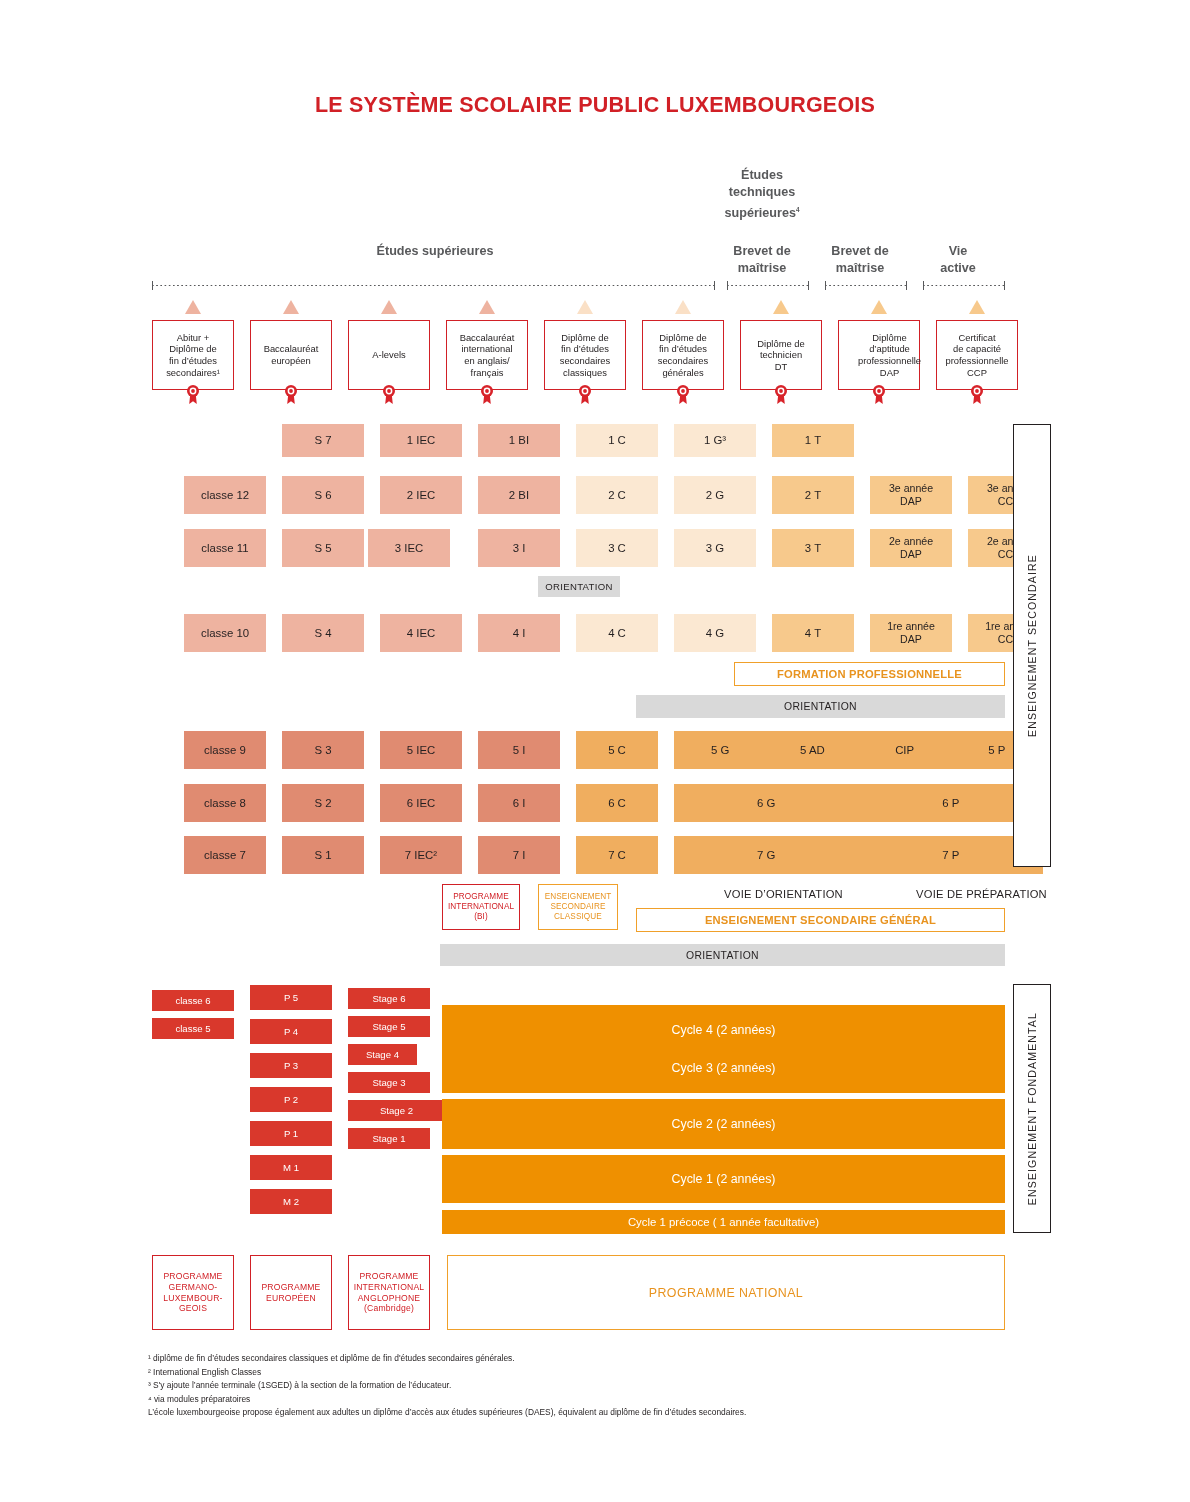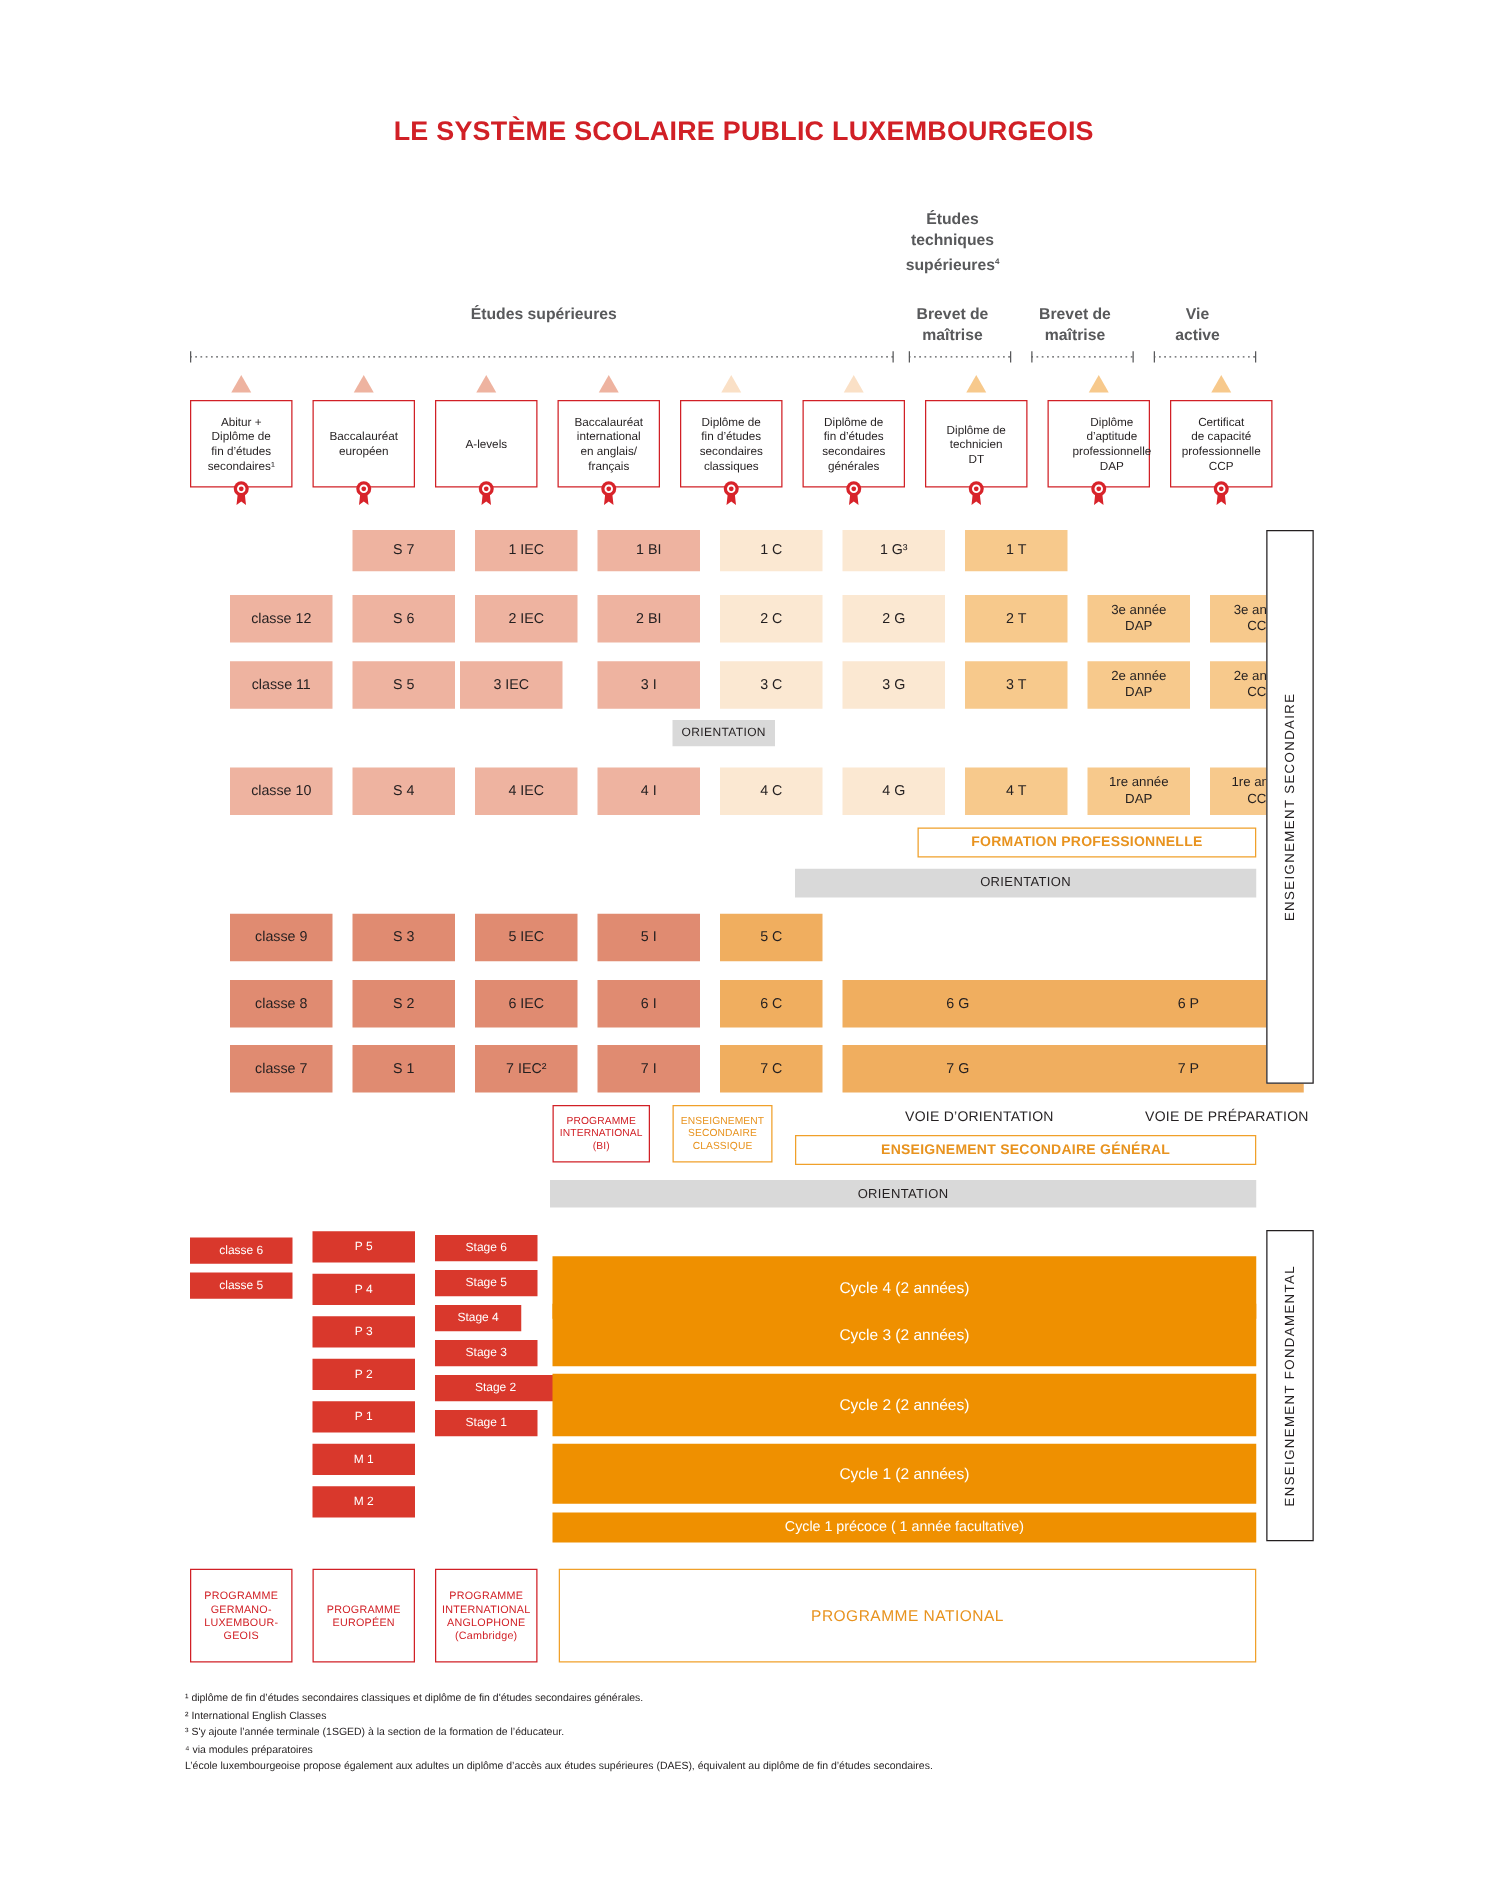--- a/index.html
+++ b/index.html
@@ -391,20 +391,26 @@
       </div>
       <div class="abs cell" style="left: 348px; top: 836px; width: 82px; height: 38px; background: rgb(224, 139, 113);">
         <span>7 IEC²</span>
       </div>
       <div class="abs cell" style="left: 446px; top: 836px; width: 82px; height: 38px; background: rgb(224, 139, 113);">
         <span>7 I</span>
       </div>
       <div class="abs cell" style="left: 544px; top: 836px; width: 82px; height: 38px; background: rgb(240, 174, 95);">
         <span>7 C</span>
       </div>
+      <div class="abs wbar" style="left: 642px; top: 731px; width: 369px; height: 38px; background: rgb(240, 174, 95);">
+        <span>5 G</span>
+        <span>5 AD</span>
+        <span>CIP</span>
+        <span>5 P</span>
+      </div>
       <div class="abs wbar" style="left: 642px; top: 784px; width: 369px; height: 38px; background: rgb(240, 174, 95);">
         <span>6 G</span>
         <span>6 P</span>
       </div>
       <div class="abs wbar" style="left: 642px; top: 836px; width: 369px; height: 38px; background: rgb(240, 174, 95);">
         <span>7 G</span>
         <span>7 P</span>
       </div>
     </div>
 

